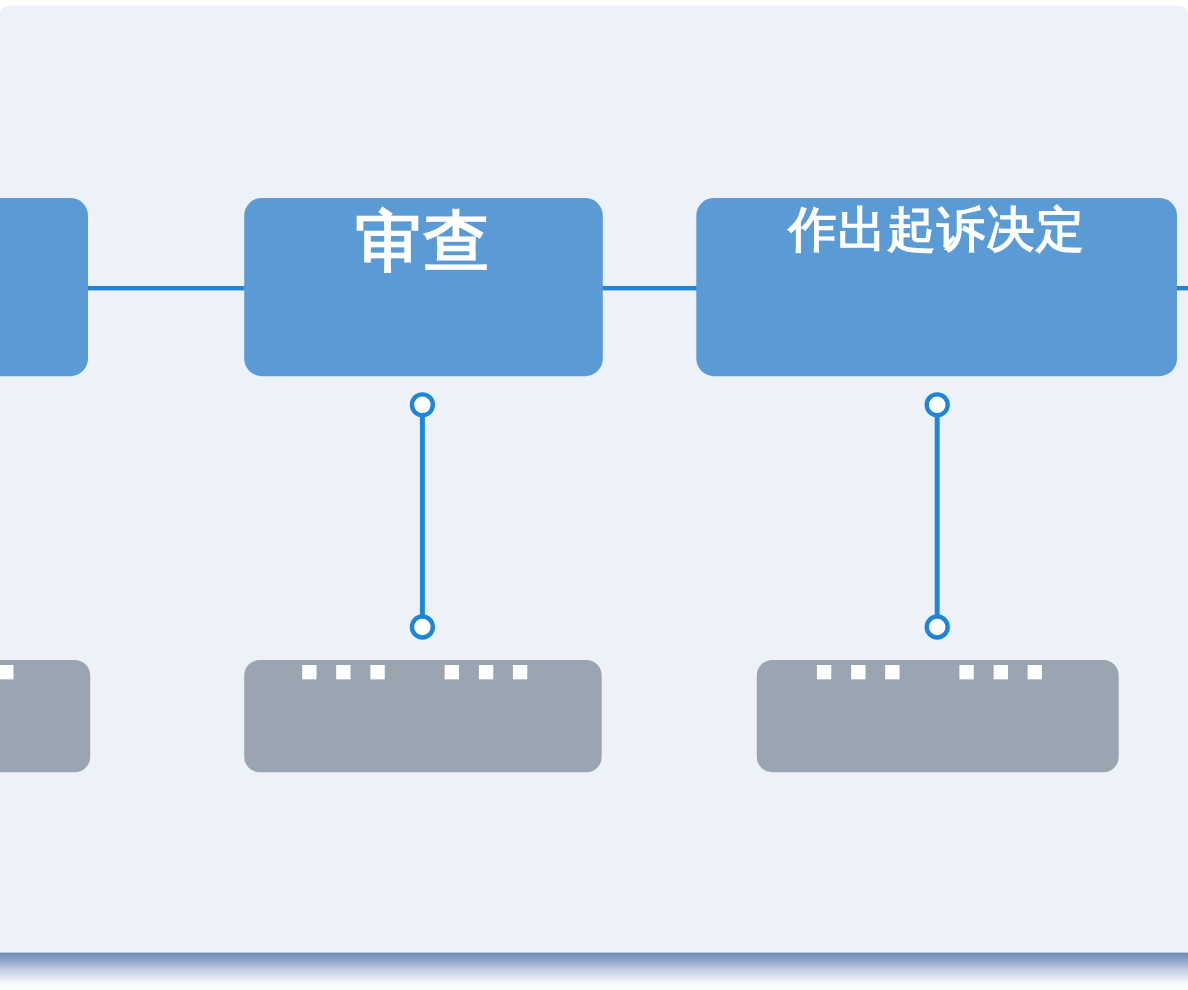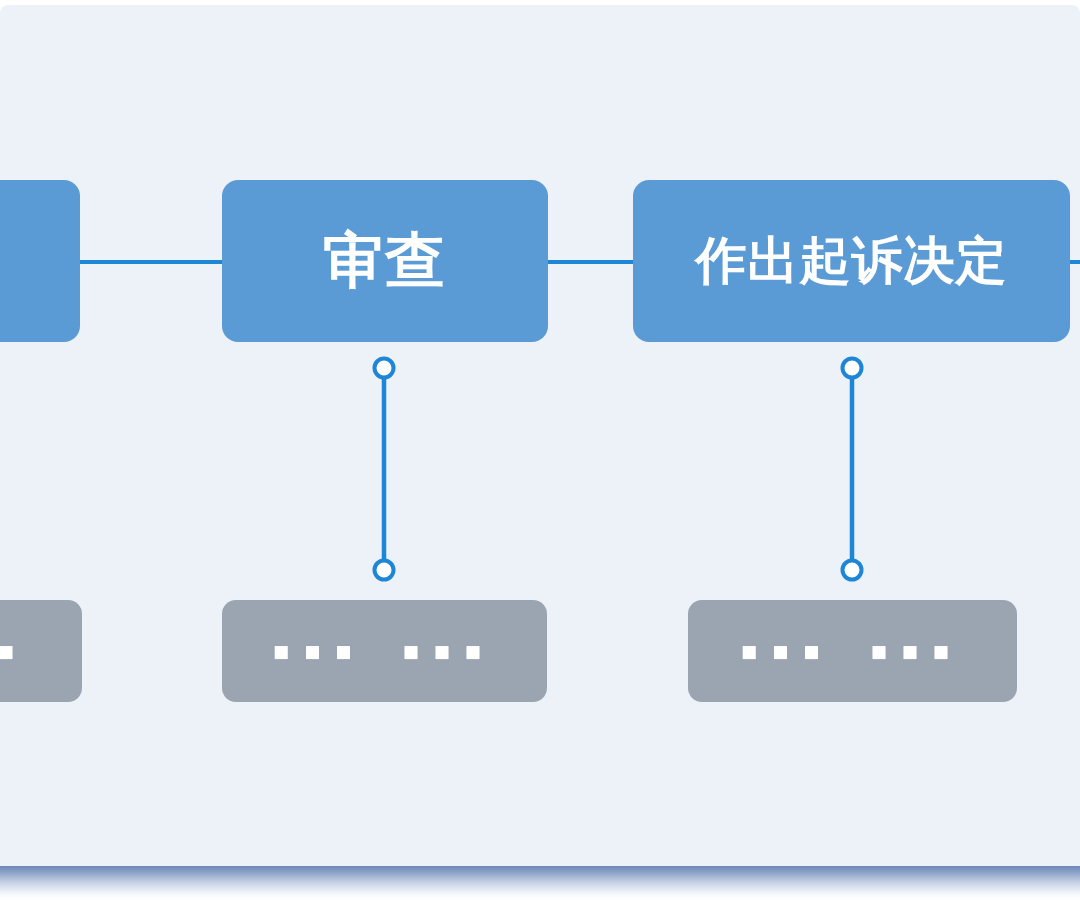--- a/index.html
+++ b/index.html
@@ -19,38 +19,38 @@
     overflow:hidden;
   }
   .bottom-band{
     position:absolute;
     left:0;top:866px;
     width:1080px;height:34px;
     background:linear-gradient(180deg,#6d87b5 0%,#8ba1c8 18%,#c9d3e6 50%,#f5f8fc 82%,#ffffff 100%);
   }
   .node{
     position:absolute;
-    display:flex;align-items:center;justify-content:center;
+    display:flex;justify-content:center;
     box-sizing:border-box;
   }
   .node.blue{
     top:175px;height:162px;
     background:#5b9bd5;
     border-radius:16px;
     color:#ffffff;
     font-weight:bold;
   }
   .node.gray{
     top:595px;height:102px;
     background:#9aa5b1;
     border-radius:14px;
   }
   .node-label{white-space:nowrap;}
   .label-xl{font-size:60px;letter-spacing:2px;}
-  .label-lg{font-size:51px;letter-spacing:1px;}
+  .label-lg{font-size:44px;letter-spacing:1px;}
   .dots{
     color:#ffffff;
     font-family:"DejaVu Sans",sans-serif;
     font-size:17px;
     letter-spacing:15px;
     word-spacing:16px;
     white-space:nowrap;
   }
   .hline{
     position:absolute;

